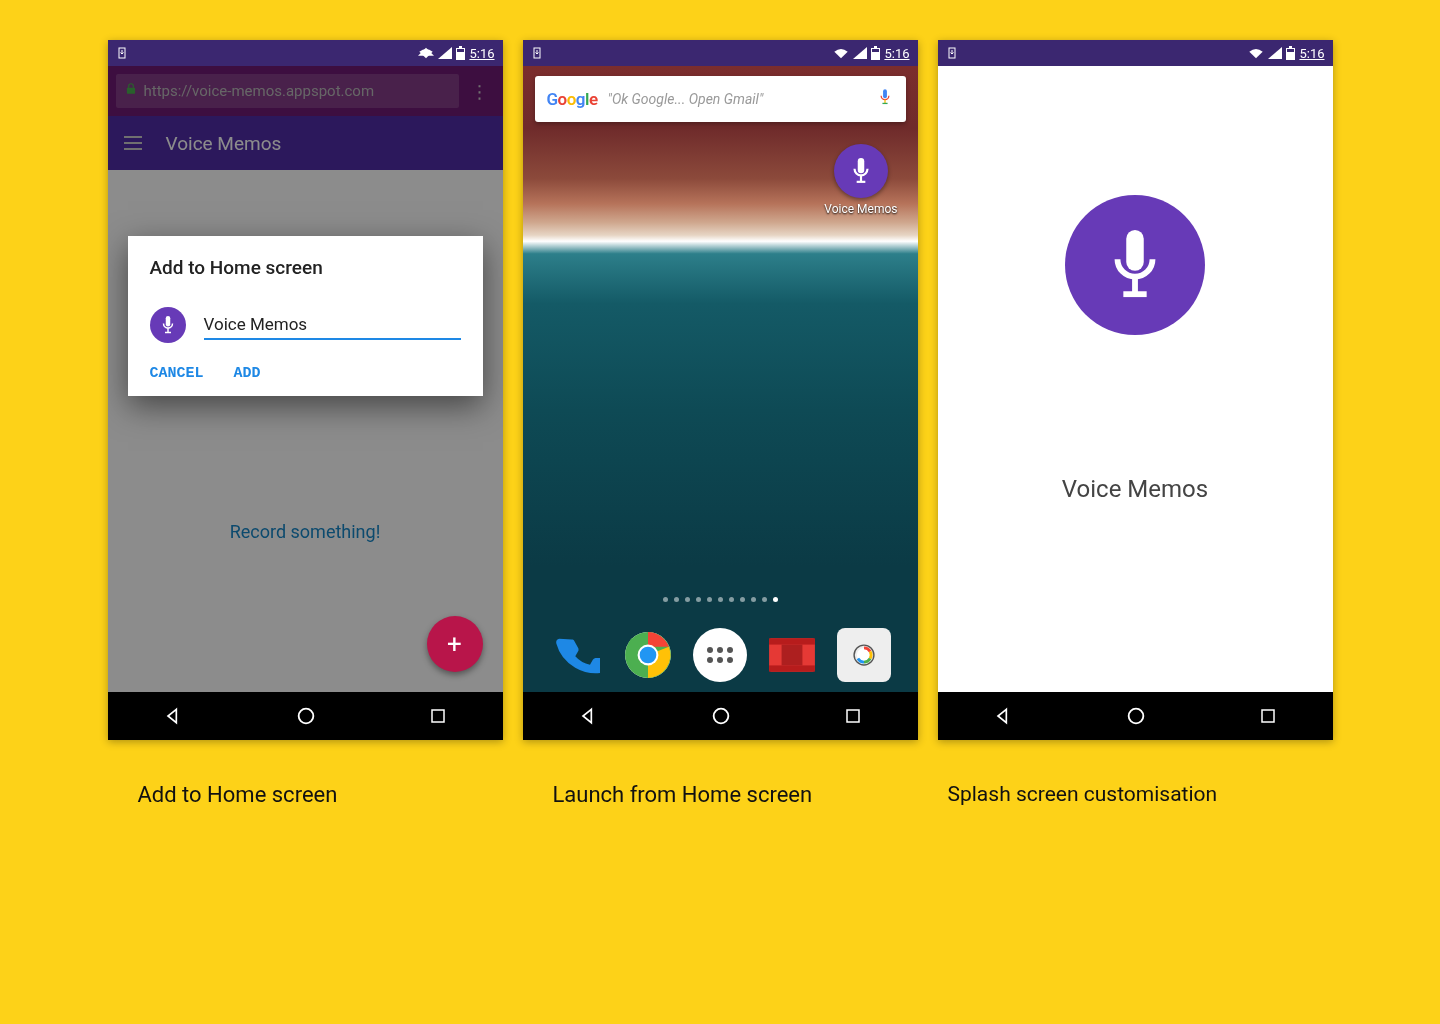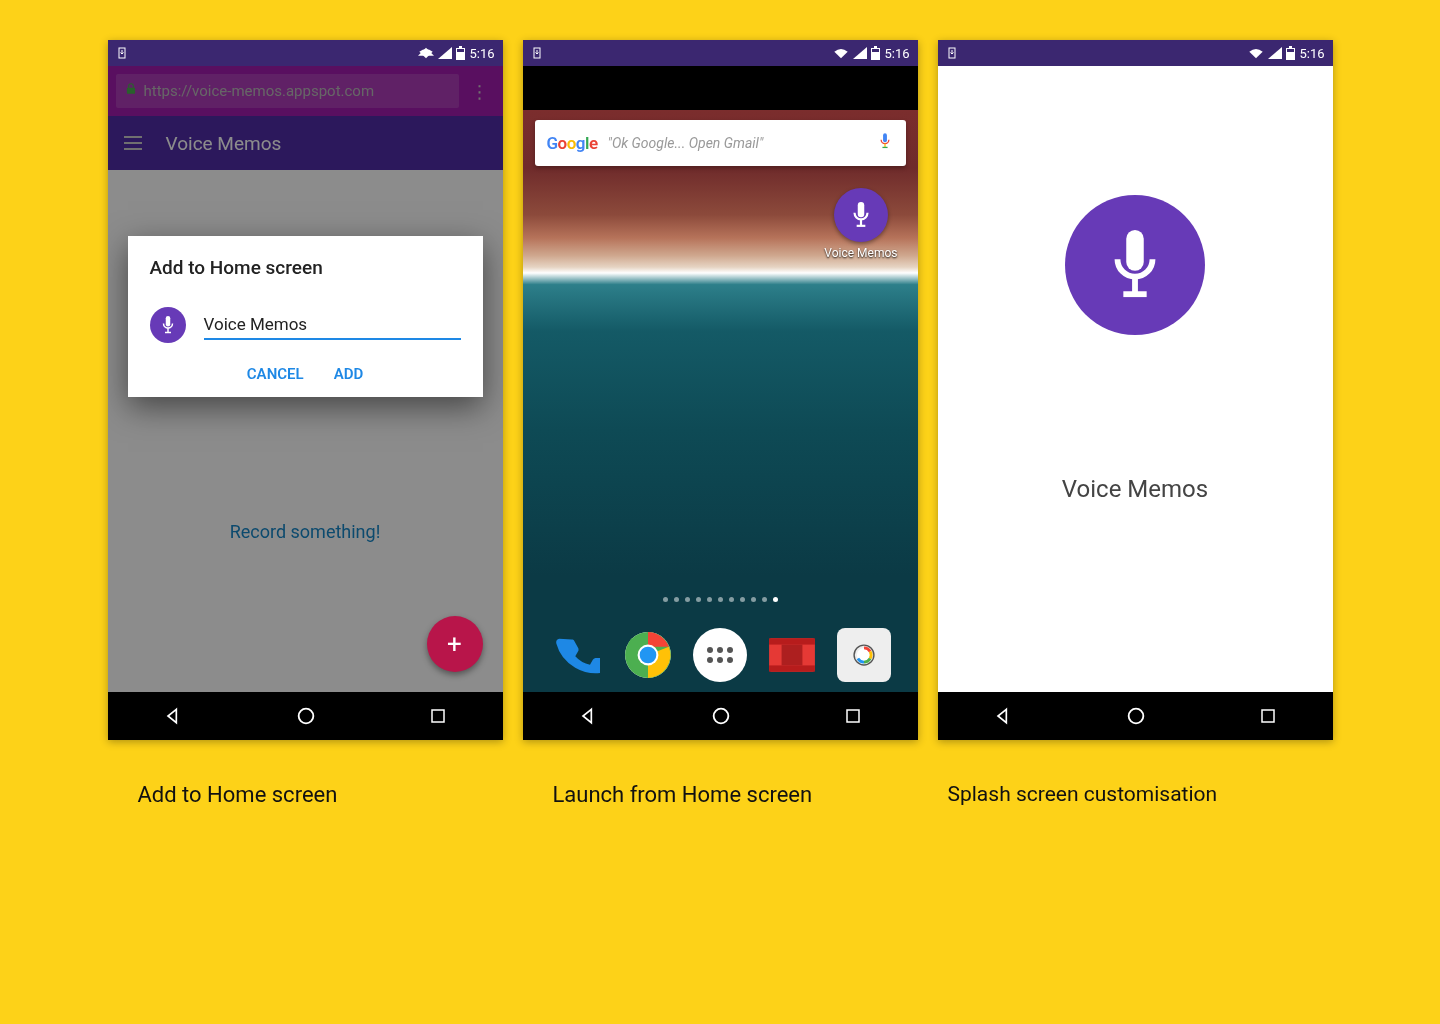--- a/index.html
+++ b/index.html
@@ -38,40 +38,40 @@
     height: 26px;
     background: #3b2770;
     color: #fff;
     display: flex;
     align-items: center;
     justify-content: space-between;
     padding: 0 8px;
     font-size: 13px;
   }
   .status .left { display:flex; align-items:center; gap:4px; }
-  .status .right { display:flex; align-items:center; gap:4px; }
+  .status .right { display:flex; align-items:center; gap:4px;text-decoration:underline; }
   .status svg { display:block; }
 
   
   .navbar {
     height: 48px;
     background: #000;
     display: flex;
     justify-content: space-around;
     align-items: center;
   }
   .navbar svg { display:block; }
 
   .screen { flex: 1; position: relative; overflow: hidden; }
 
   
   .p1 .screen { background: #fff; }
   .url-bar {
     height: 50px;
-    background: #a21caf;
+    background: #701a75;
     display: flex;
     align-items: center;
     padding: 0 8px;
     gap: 6px;
   }
   .url-field {
     flex: 1;
     background: rgba(255,255,255,0.15);
     border-radius: 2px;
     height: 34px;
@@ -125,29 +125,28 @@
   .dialog-row { display:flex; align-items:center; gap:18px; margin-bottom:6px; }
   .dialog-icon {
     width:36px; height:36px; border-radius:50%; background:#673ab7;
     display:flex; align-items:center; justify-content:center;
   }
   .dialog-input {
     flex:1; border:none; border-bottom:2px solid #1e88e5;
     font-size:17px; padding:4px 0; color:#222;
   }
   .dialog-actions {
-    display:flex; justify-content:center; gap:30px;
-    margin-top:22px; font-size:15px; font-weight:600; color:#1e88e5;
+    display:flex; justify-content:flex-start; gap:30px;
+    margin-top:22px; font-size:15px; font-weight:600; color:#1e88e5;font-family:Liberation Mono, monospace;
   }
   .dialog-actions span { cursor:pointer; }
 
   
   .p2 .screen {
     background: linear-gradient(180deg, #7b2d2d 0%, #6f2b2b 10%, #8c4a3b 18%, #b6735a 22%, #cfa78e 25%, #e6d4c3 27%, #fff 28%, #2d7f8a 30%, #145a66 38%, #0e4a55 55%, #0b3a45 80%);
-    margin-top: 44px;
   }
   .search-pill {
     position:absolute; top:10px; left:12px; right:12px;
     height:46px; background:#fff; border-radius:3px;
     box-shadow:0 2px 4px rgba(0,0,0,0.3);
     display:flex; align-items:center; padding:0 12px; gap:10px;
   }
   .google-logo { font-size:17px; font-weight:600; letter-spacing:-0.5px; }
   .google-logo .g1{color:#4285f4}.google-logo .g2{color:#ea4335}.google-logo .g3{color:#fbbc05}.google-logo .g4{color:#4285f4}.google-logo .g5{color:#34a853}.google-logo .g6{color:#ea4335}
   .search-hint { flex:1; color:#999; font-style:italic; font-size:14px; }

